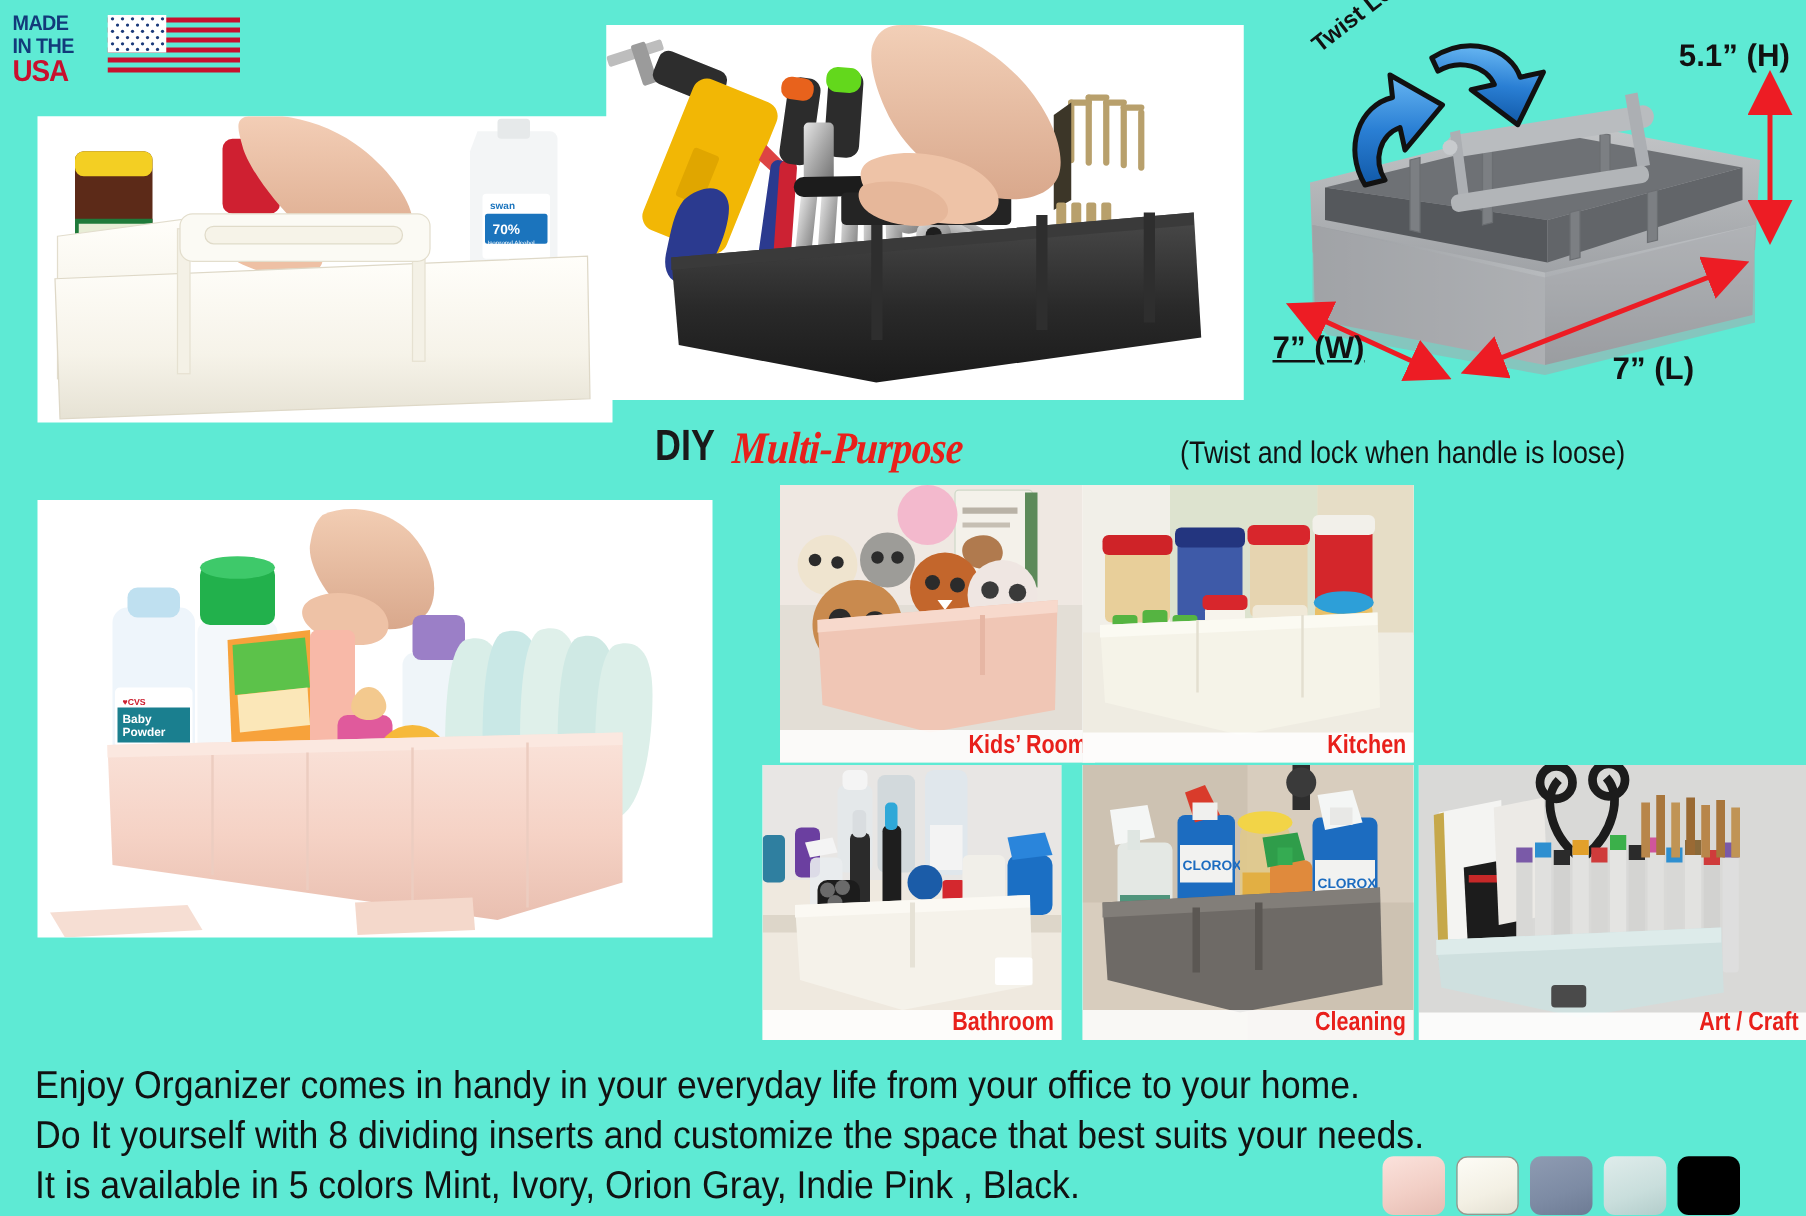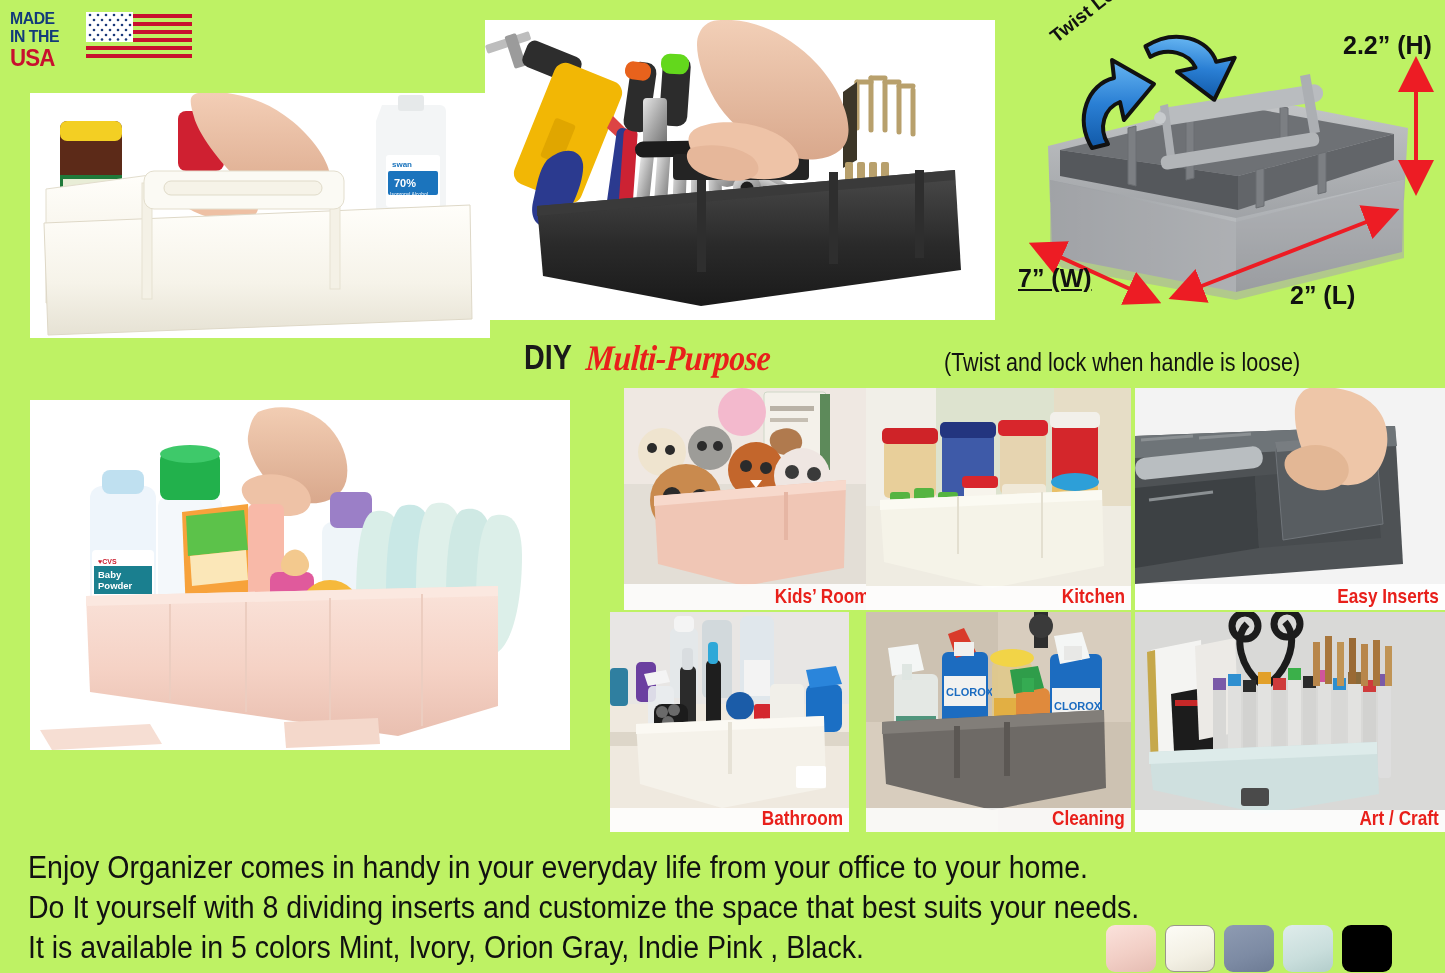--- a/index.html
+++ b/index.html
@@ -2,21 +2,21 @@
 <html><head>
 <meta charset="utf-8">
 <style>
   * { box-sizing: border-box; margin: 0; padding: 0; }
   html, body {
     width: 1445px; height: 973px;
     background: #ffffff;
     font-family: "Liberation Sans", sans-serif;
     overflow: hidden;
   }
-  #page { position: relative; width: 1445px; height: 973px; background: #bef264; }
+  #page { position: relative; width: 1445px; height: 973px; background: #5eead4; }
 
   
   #usa-badge { position: absolute; left: 10px; top: 8px; width: 185px; height: 62px; }
   .usa-text {
     position: absolute; left: 0; top: 2px; width: 82px;
     color: #123a7a; font-weight: bold; font-family: "Liberation Sans", sans-serif;
     font-size: 17px; line-height: 18px; letter-spacing: -0.5px;
     transform: scaleX(0.93); transform-origin: left top;
   }
   .usa-text .big { font-size: 24px; line-height: 24px; color: #c8102e; letter-spacing: -1px; }
@@ -358,22 +358,22 @@
 
       <g stroke="#111" stroke-width="4" stroke-linejoin="round">
         <path d="M144 50 c28 -22 62 -14 72 8 l18 -6 -16 44 -40 -24 18 -6 c-8 -14 -30 -18 -46 -6 z" fill="url(#blueArrow)" transform="translate(0,0) rotate(6 180 62)"></path>
         <path d="M92 148 c-18 -30 -4 -64 22 -70 l-2 -18 42 24 -30 36 -4 -18 c-16 6 -22 26 -12 42 z" fill="url(#blueArrow)"></path>
       </g>
 
       <line x1="416" y1="64" x2="416" y2="188" stroke="#ed1c24" stroke-width="4" marker-start="url(#rArrowStart)" marker-end="url(#rArrow)"></line>
       <line x1="392" y1="212" x2="176" y2="296" stroke="#ed1c24" stroke-width="4" marker-start="url(#rArrowStart)" marker-end="url(#rArrow)"></line>
       <line x1="36" y1="246" x2="154" y2="300" stroke="#ed1c24" stroke-width="4" marker-start="url(#rArrowStart)" marker-end="url(#rArrow)"></line>
     </svg>
-    <div class="dim-label" style="left:343px; top:31px;">2.2” (H)</div>
-    <div class="dim-label" style="left:290px; top:281px;">2” (L)</div>
+    <div class="dim-label" style="left:343px; top:31px;">5.1” (H)</div>
+    <div class="dim-label" style="left:290px; top:281px;">7” (L)</div>
     <div class="dim-label" style="left:18px; top:264px;text-decoration:underline;">7” (W)</div>
   </div>
   <div id="twist-lock-label">Twist Lock</div>
 
   <div id="diy-heading">
     <span id="diy-word">DIY</span><span id="multi-word">Multi-Purpose</span>
   </div>
   <div id="twist-note">(Twist and lock when handle is loose)</div>
 
   <div class="photo" style="left:30px; top:400px; width:540px; height:350px;">
@@ -515,46 +515,20 @@
       <path d="M14 112 L236 102 L236 112 L14 122 Z" fill="#fbfaf2"></path>
       <g stroke="#e3dfd0" stroke-width="2">
           <path d="M92 108 v58"></path>
           <path d="M176 104 v66"></path>
         </g>
       <rect x="0" y="198" width="265" height="24" fill="#ffffff" opacity="0.85"></rect>
     </svg>
     <div class="ph-label">Kitchen</div>
   </div>
 
-  <div class="photo" style="left:1135px; top:388px; width:310px; height:222px;">
-    <svg width="310" height="222" viewBox="0 0 310 222">
-      <rect width="310" height="222" fill="#f3f3f3"></rect>
-
-      <path d="M0 48 L260 38 L268 176 L0 196 Z" fill="#4e5255"></path>
-      <path d="M0 48 L260 38 L262 58 L0 70 Z" fill="#6e7478"></path>
-      <path d="M0 100 L120 88 L124 160 L0 180 Z" fill="#3d4144"></path>
-      <path d="M120 88 L240 78 L246 150 L124 160 Z" fill="#474b4e"></path>
-
-      <rect x="0" y="64" width="128" height="22" rx="10" fill="#b9bec1" transform="rotate(-6 64 75)"></rect>
-
-      <path d="M140 54 L240 46 L248 136 L148 152 Z" fill="#585d61" stroke="#70757a"></path>
-      <path d="M140 54 L240 46 L242 56 L142 64 Z" fill="#787d81"></path>
-
-      <g stroke="#8b9093" stroke-width="3">
-        <path d="M6 52 L58 48"></path>
-          <path d="M64 50 L116 46"></path>
-          <path d="M14 112 L78 104"></path>
-      </g>
-
-      <path d="M176 0 c32 -4 62 8 72 30 c10 22 2 52 -16 62 c-20 12 -48 2 -60 -20 c-12 -22 -16 -54 -8 -64 c4 -6 8 -8 12 -8z" fill="#eec6a8"></path>
-      <path d="M160 62 c20 -10 44 -4 52 12 c6 14 -4 26 -20 28 c-18 2 -38 -8 -42 -22 c-2 -8 2 -14 10 -18z" fill="#e3b795"></path>
-      <rect x="0" y="196" width="310" height="26" fill="#ffffff" opacity="0.88"></rect>
-    </svg>
-    <div class="ph-label">Easy Inserts</div>
-  </div>
 
   <div class="photo" style="left:610px; top:612px; width:239px; height:220px;">
     <svg width="252" height="220" viewBox="0 0 252 220">
       <rect width="252" height="220" fill="#efeae2"></rect>
       <rect x="0" y="0" width="252" height="92" fill="#e8e6e4"></rect>
       <rect x="0" y="92" width="252" height="128" fill="#efe9df"></rect>
       <rect x="0" y="120" width="252" height="14" fill="#ddd6c9"></rect>
 
       <rect x="60" y="16" width="28" height="70" rx="6" fill="#e4e8ea"></rect>
       <rect x="64" y="4" width="20" height="16" rx="5" fill="#f4f4f4"></rect>

